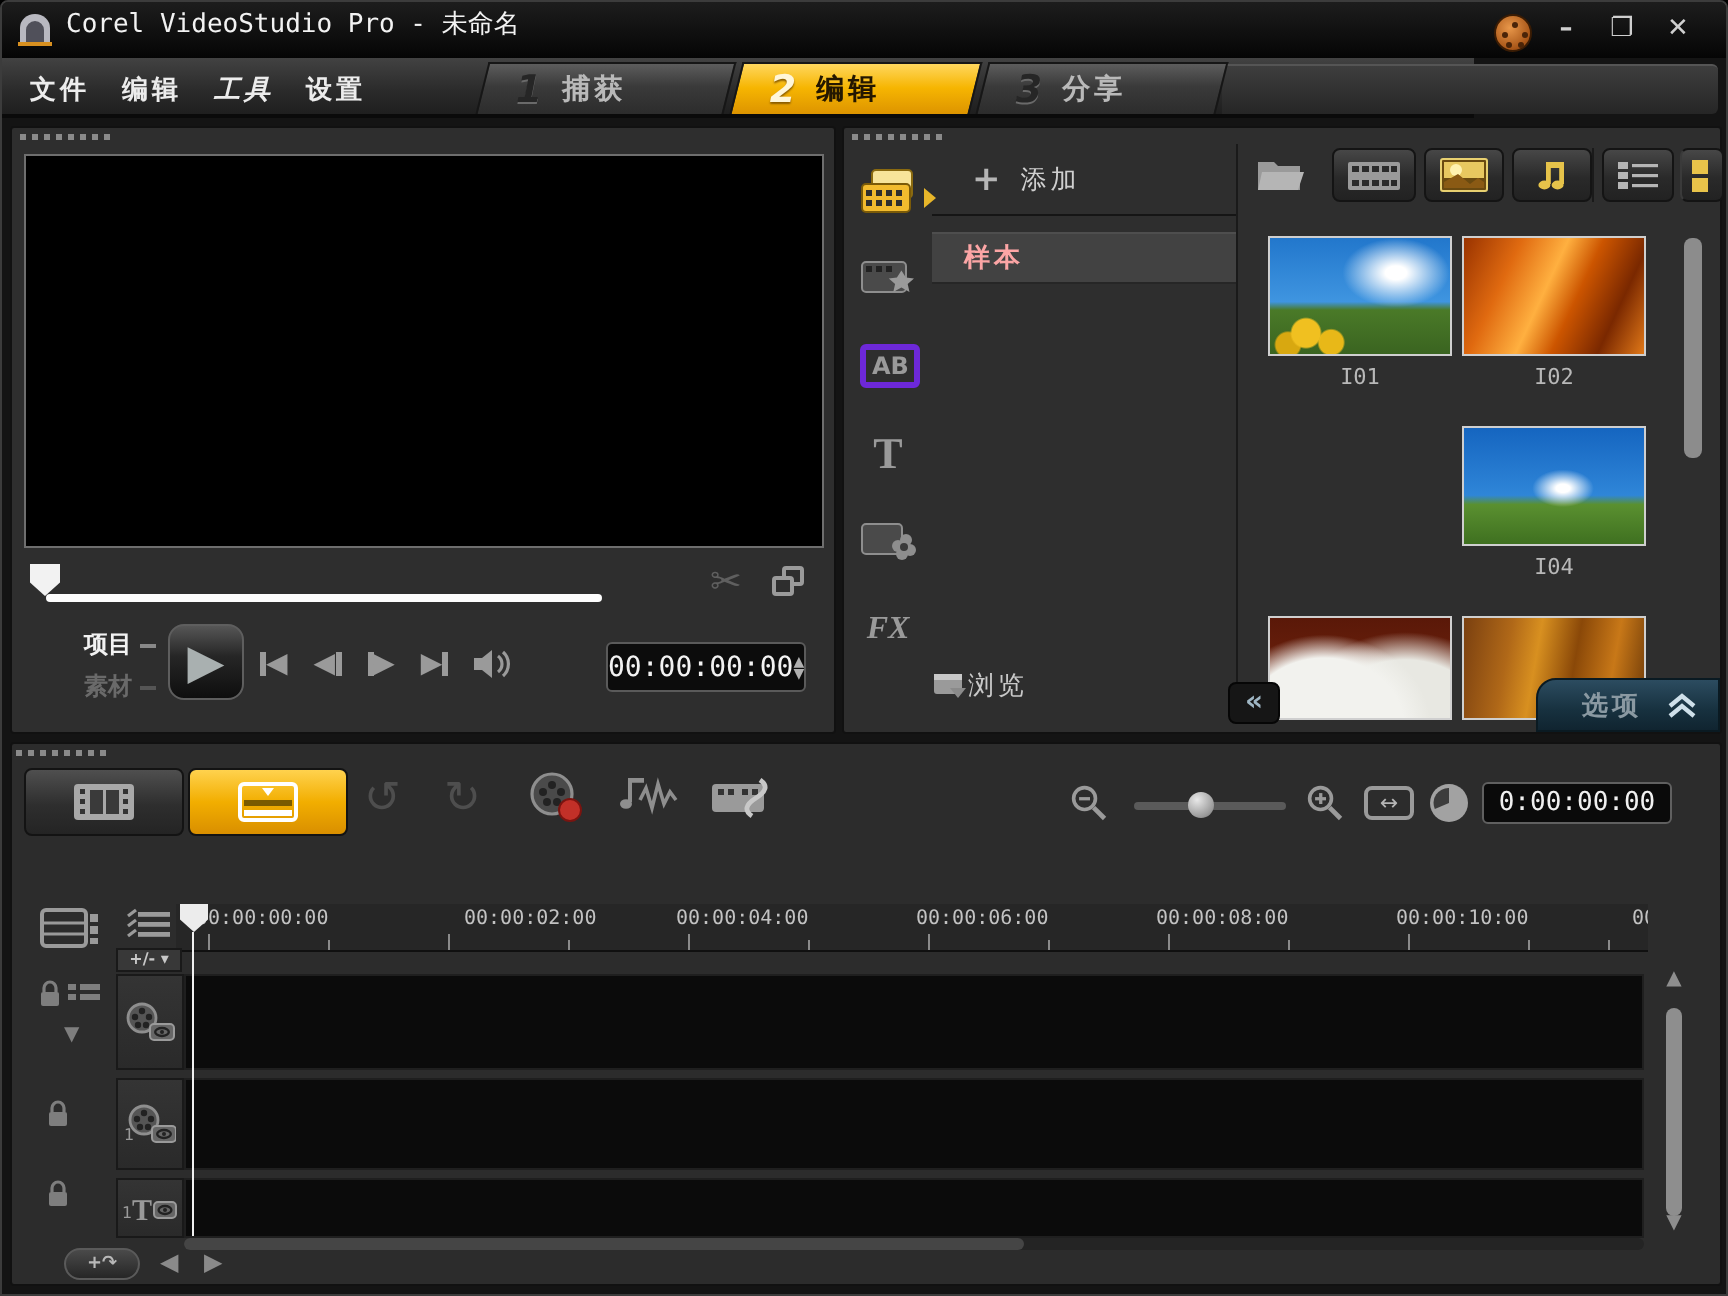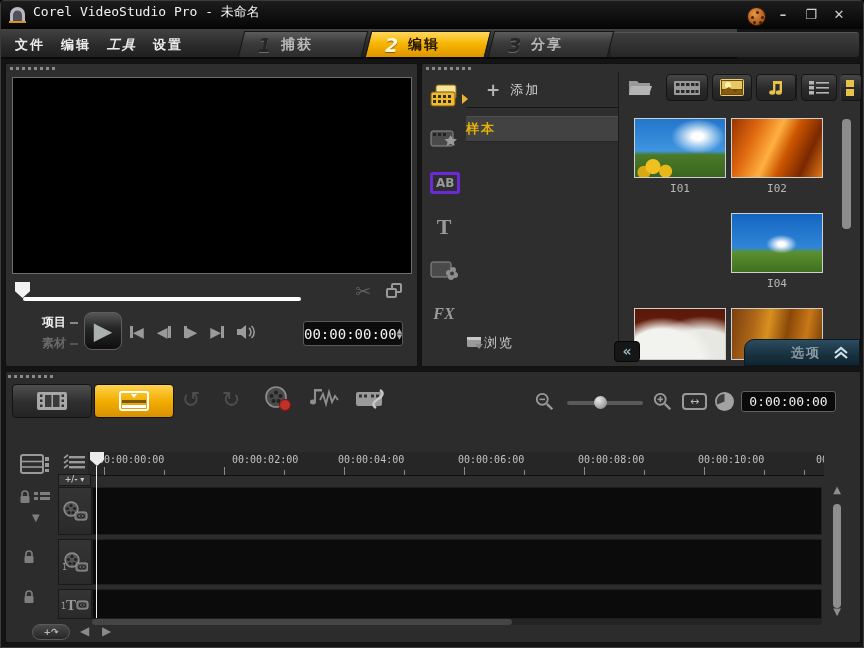--- a/index.html
+++ b/index.html
@@ -76,21 +76,21 @@
                      border:5px solid transparent; border-left:6px solid #e8b62a; }
   .ab-box { display:inline-block; border:3px solid #6d28d9; border-radius:3px; font:bold 12px "DejaVu Sans", sans-serif; padding:1px 3px; color:#9a9a9a; }
   .t-glyph { font:bold 22px "Liberation Serif", serif; color:#9a9a9a; }
   .fx-glyph { font:italic bold 16px "Liberation Serif", serif; color:#9a9a9a; }
   .lib-list { position:absolute; left:44px; top:8px; width:153px; height:288px; border-right:1px solid #1a1a1a; }
   .add-row { position:relative; height:36px; border-bottom:1px solid #151515; display:flex; align-items:center; }
   .add-plus { color:#b5b5b5; font:bold 17px "DejaVu Sans", sans-serif; margin-left:20px; }
   .add-label { color:#cfcfcf; font:13px "DejaVu Sans", sans-serif; letter-spacing:2px; margin-left:10px; }
   .cat-item { margin-top:8px; height:26px; background:#424242; display:flex; align-items:center;
               border-top:1px solid #4e4e4e; border-bottom:1px solid #262626; }
-  .cat-item span { color:#eab308; font:bold 13px "DejaVu Sans", sans-serif; letter-spacing:2px; }
+  .cat-item span { color:#fca5a5; font:bold 13px "DejaVu Sans", sans-serif; letter-spacing:2px; margin-left:16px; }
   .browse-row { position:absolute; left:0; bottom:2px; width:100%; height:30px; display:flex; align-items:center; }
   .browse-label { color:#c8c8c8; font:13px "DejaVu Sans", sans-serif; letter-spacing:2px; }
   .lib-toolbar { position:absolute; left:198px; top:8px; width:240px; height:36px; }
   .tool-btn { position:absolute; top:2px; height:27px; border-radius:4px; border:1px solid #141414;
               background:linear-gradient(#474747,#2a2a2a 55%,#222); display:flex; align-items:center; justify-content:center; }
   .view-divider { position:absolute; left:176px; top:2px; width:1px; height:27px; background:#1a1a1a; }
   .thumb-grid { position:absolute; left:198px; top:44px; width:214px; height:252px; overflow:hidden; }
   .th-cell { position:absolute; width:92px; }
   .th-img { width:92px; height:60px; border:1px solid #cfcfcf; }
   .th-label { margin-top:4px; text-align:center; color:#b8b8b8; font:11px "DejaVu Sans Mono", monospace; }
@@ -107,21 +107,21 @@
       linear-gradient(#1565c0 0%, #2f86d8 58%, #5a9030 66%, #3f7020 100%); }
   .th-i05 { background:
       radial-gradient(ellipse at 30% 110%, #f2f2ee 45%, transparent 60%),
       radial-gradient(ellipse at 75% 115%, #e8e8e2 45%, transparent 62%),
       linear-gradient(#5a1808, #7a2810); }
   .th-i06 { background:linear-gradient(100deg,#7a4010,#b06818 25%,#d89020 40%,#8a4808 60%,#c87818 80%,#6e3a08 100%); }
   .lib-scroll { position:absolute; left:420px; top:55px; width:9px; height:110px; background:#8c8c8c; border-radius:4px; }
   .collapse-btn { position:absolute; left:192px; bottom:4px; width:26px; height:21px; background:#161616;
                   border:1px solid #060606; border-radius:4px; color:#9fb6c4; font:bold 14px "DejaVu Sans", sans-serif;
                   text-align:center; line-height:19px; }
-  .options-btn { position:absolute; right:0; bottom:0; width:116px; height:27px; border-radius:10px 0 0 0;
+  .options-btn { position:absolute; right:0; bottom:0; width:92px; height:27px; border-radius:10px 0 0 0;
                  background:linear-gradient(#2c4c60,#17313f 60%,#102430); border:1px solid #0a1a22;
                  display:flex; align-items:center; justify-content:flex-end; }
   .options-label { color:#8a99a2; font:bold 13px "DejaVu Sans", sans-serif; letter-spacing:2px; }
   .options-chevron { margin:0 10px 0 12px; }
 
   
   #timeline { left:4px; top:370px; width:856px; height:272px; background:#2c2c2c; }
   .tl-btn { position:absolute; top:12px; width:80px; height:34px; border-radius:4px; border:1px solid #131313;
             display:flex; align-items:center; justify-content:center; }
   .tl-btn.idle { background:linear-gradient(#4f4f4f,#2e2e2e 55%,#242424); }

